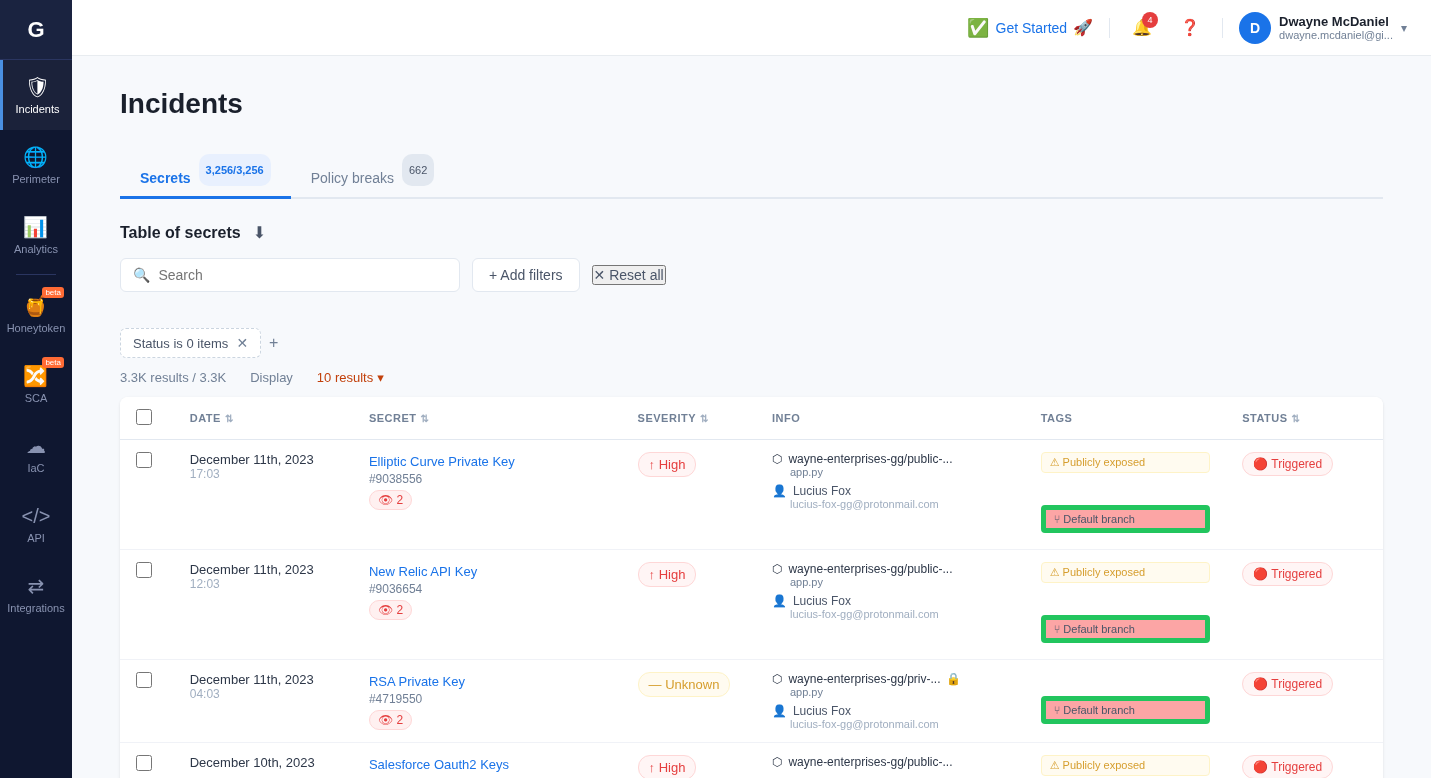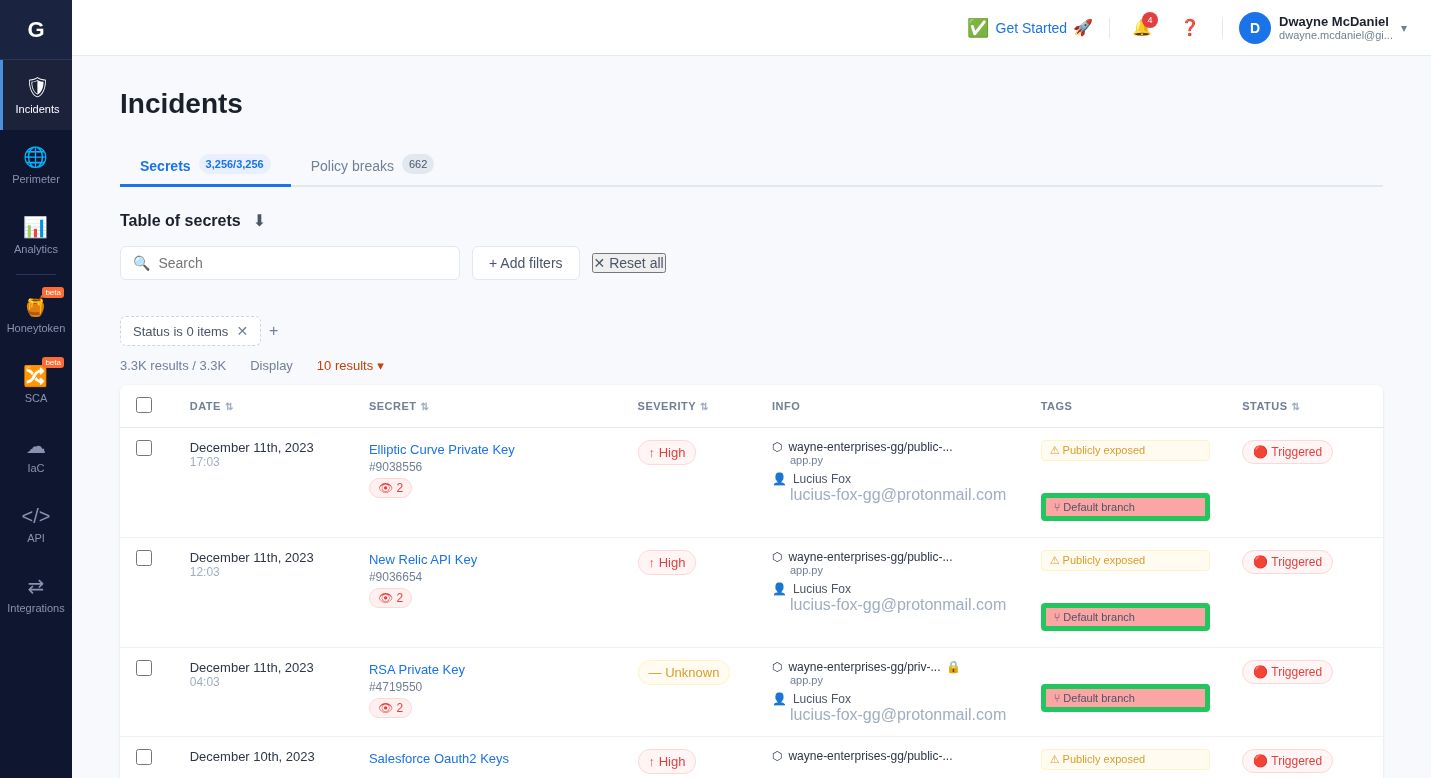--- a/index.html
+++ b/index.html
@@ -156,21 +156,21 @@
       align-items: flex-end;
       gap: 8px;
       border-bottom: 3px solid transparent;
       margin-bottom: -2px;
     }
     .tab.active { color: #1a73e8; border-bottom-color: #1a73e8; font-weight: 600; }
     .tab-badge {
       background: #e2e8f0;
       color: #4a5568;
       font-size: 11px;
-      padding: 4px 7px;
+      padding: 10px 7px;
       border-radius: 10px;
     }
     .tab.active .tab-badge { background: #e8f0fe; color: #1a73e8; }
 
     
     .section-header {
       display: flex;
       align-items: center;
       gap: 12px;
       margin-bottom: 16px;
@@ -310,21 +310,21 @@
       border-radius: 12px;
       font-size: 13px;
       font-weight: 500;
     }
     .severity-high { background: #fff5f5; color: #e53e3e; border: 1px solid #fed7d7; }
     .severity-unknown { background: #fffbf0; color: #d69e2e; border: 1px solid #fef3c7; }
 
     .info-repo { display: flex; align-items: center; gap: 6px; font-size: 12px; color: #2d3748; }
     .info-file { font-size: 11px; color: #718096; margin-left: 18px; }
     .info-user { display: flex; align-items: center; gap: 6px; font-size: 12px; color: #4a5568; margin-top: 6px; }
-    .info-email { font-size: 16px; color: #a0aec0; margin-left: 18px; }
+    .info-email { font-size: 11px; color: #a0aec0; margin-left: 18px; }
 
     .tag-badge {
       display: inline-flex;
       align-items: center;
       gap: 4px;
       padding: 3px 8px;
       border-radius: 4px;
       font-size: 11px;
       margin-bottom: 4px;
     }

